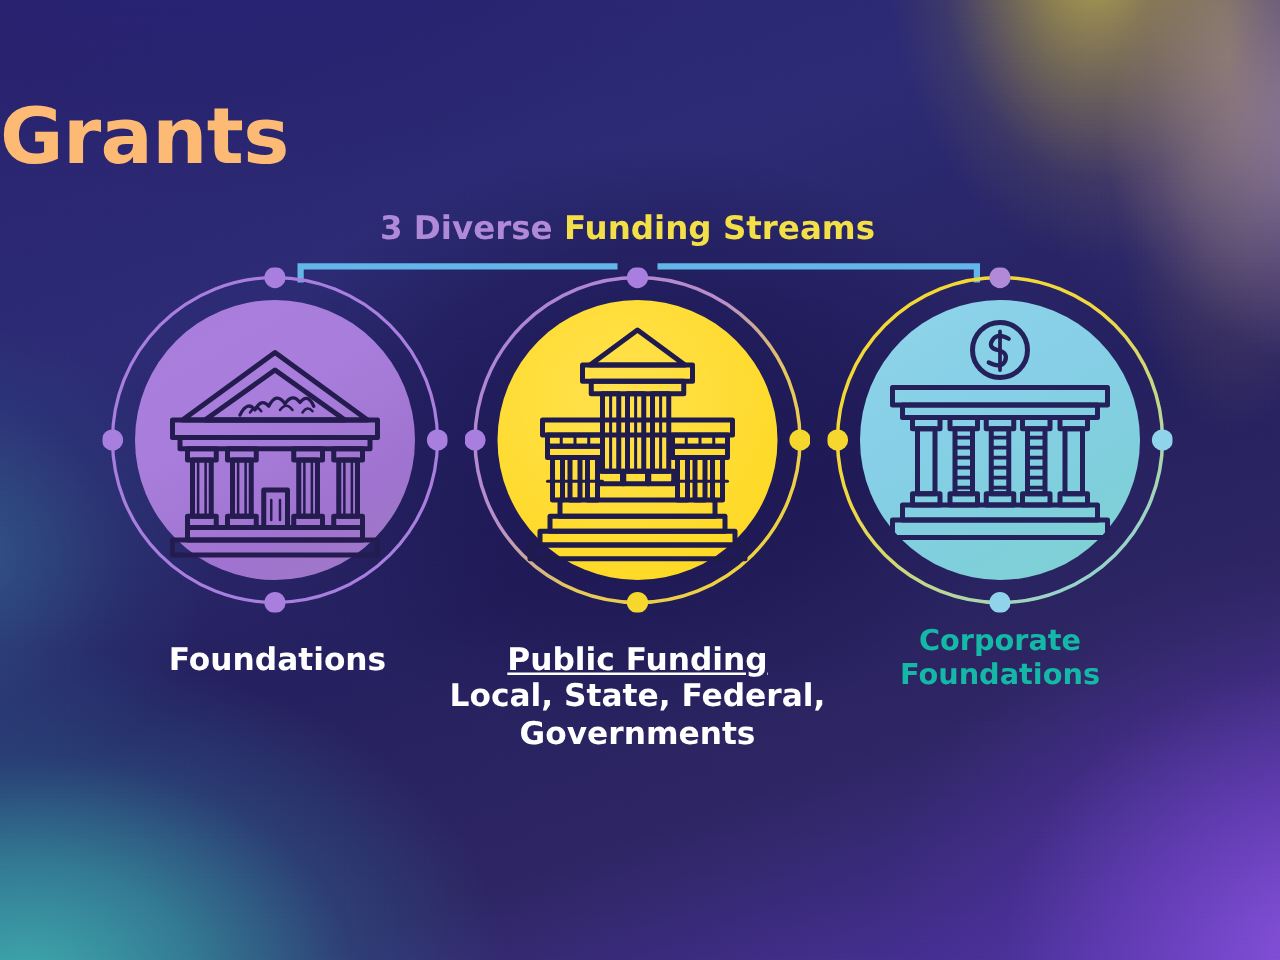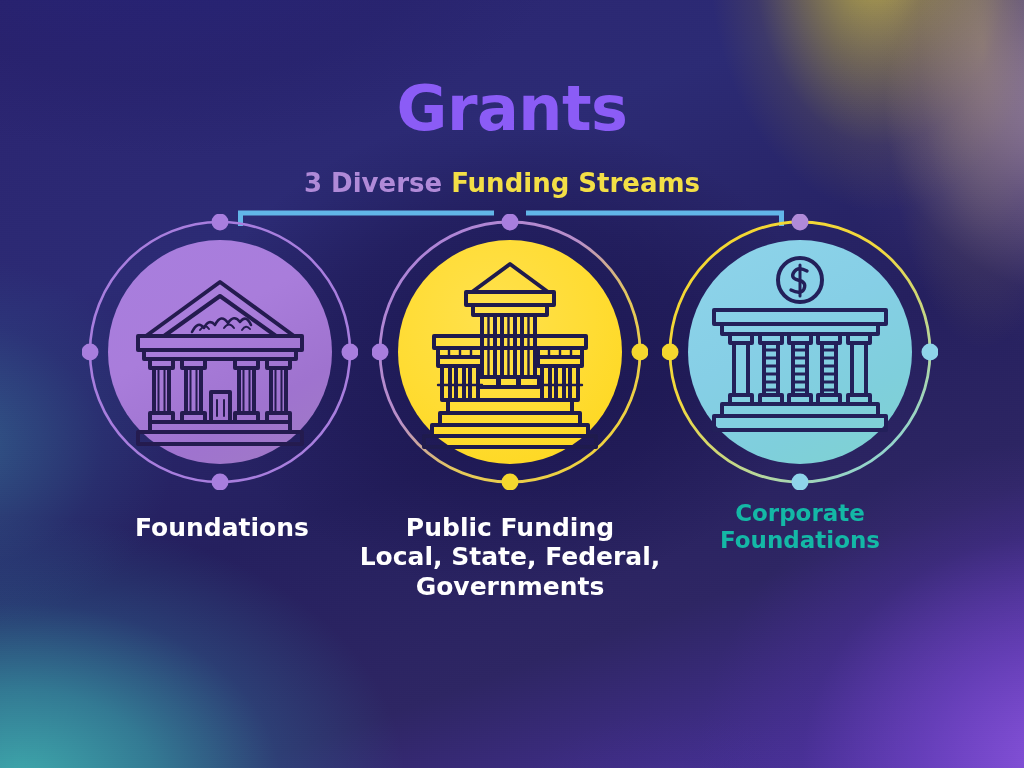--- a/index.html
+++ b/index.html
@@ -59,22 +59,22 @@
       repeating-linear-gradient(0deg, rgba(255,255,255,0.05) 0 1px, rgba(0,0,0,0) 1px 2px),
       repeating-linear-gradient(90deg, rgba(255,255,255,0.04) 0 1px, rgba(0,0,0,0) 1px 2px);
   }
 
   
   .title {
     position: absolute;
     left: 0;
     top: 78px;
     width: 1024px;
-    text-align: center;
-    color: #8b5cf6;
+    text-align: left;
+    color: #fdba74;
     font-size: 62px;
     font-weight: 800;
     letter-spacing: -0.5px;
     line-height: 1;
   }
   .subtitle {
     position: absolute;
     left: 0;
     top: 170px;
     width: 1004px;
@@ -132,21 +132,21 @@
     line-height: 1.17;
   }
   #cap-0 {
     left: 72px; top: 513px; width: 300px;
     font-size: 25px;
   }
   #cap-1 {
     left: 340px; top: 513px; width: 340px;
     font-size: 25px;
   }
-  #cap-1 .lead { display: block; }
+  #cap-1 .lead { display: block; text-decoration: underline; }
   #cap-2 {
     left: 672px; top: 500px; width: 256px;
     font-size: 23px;
     color: #14b8a6;
   }
 </style>
 </head>
 <body>
 
 <div id="stage">

